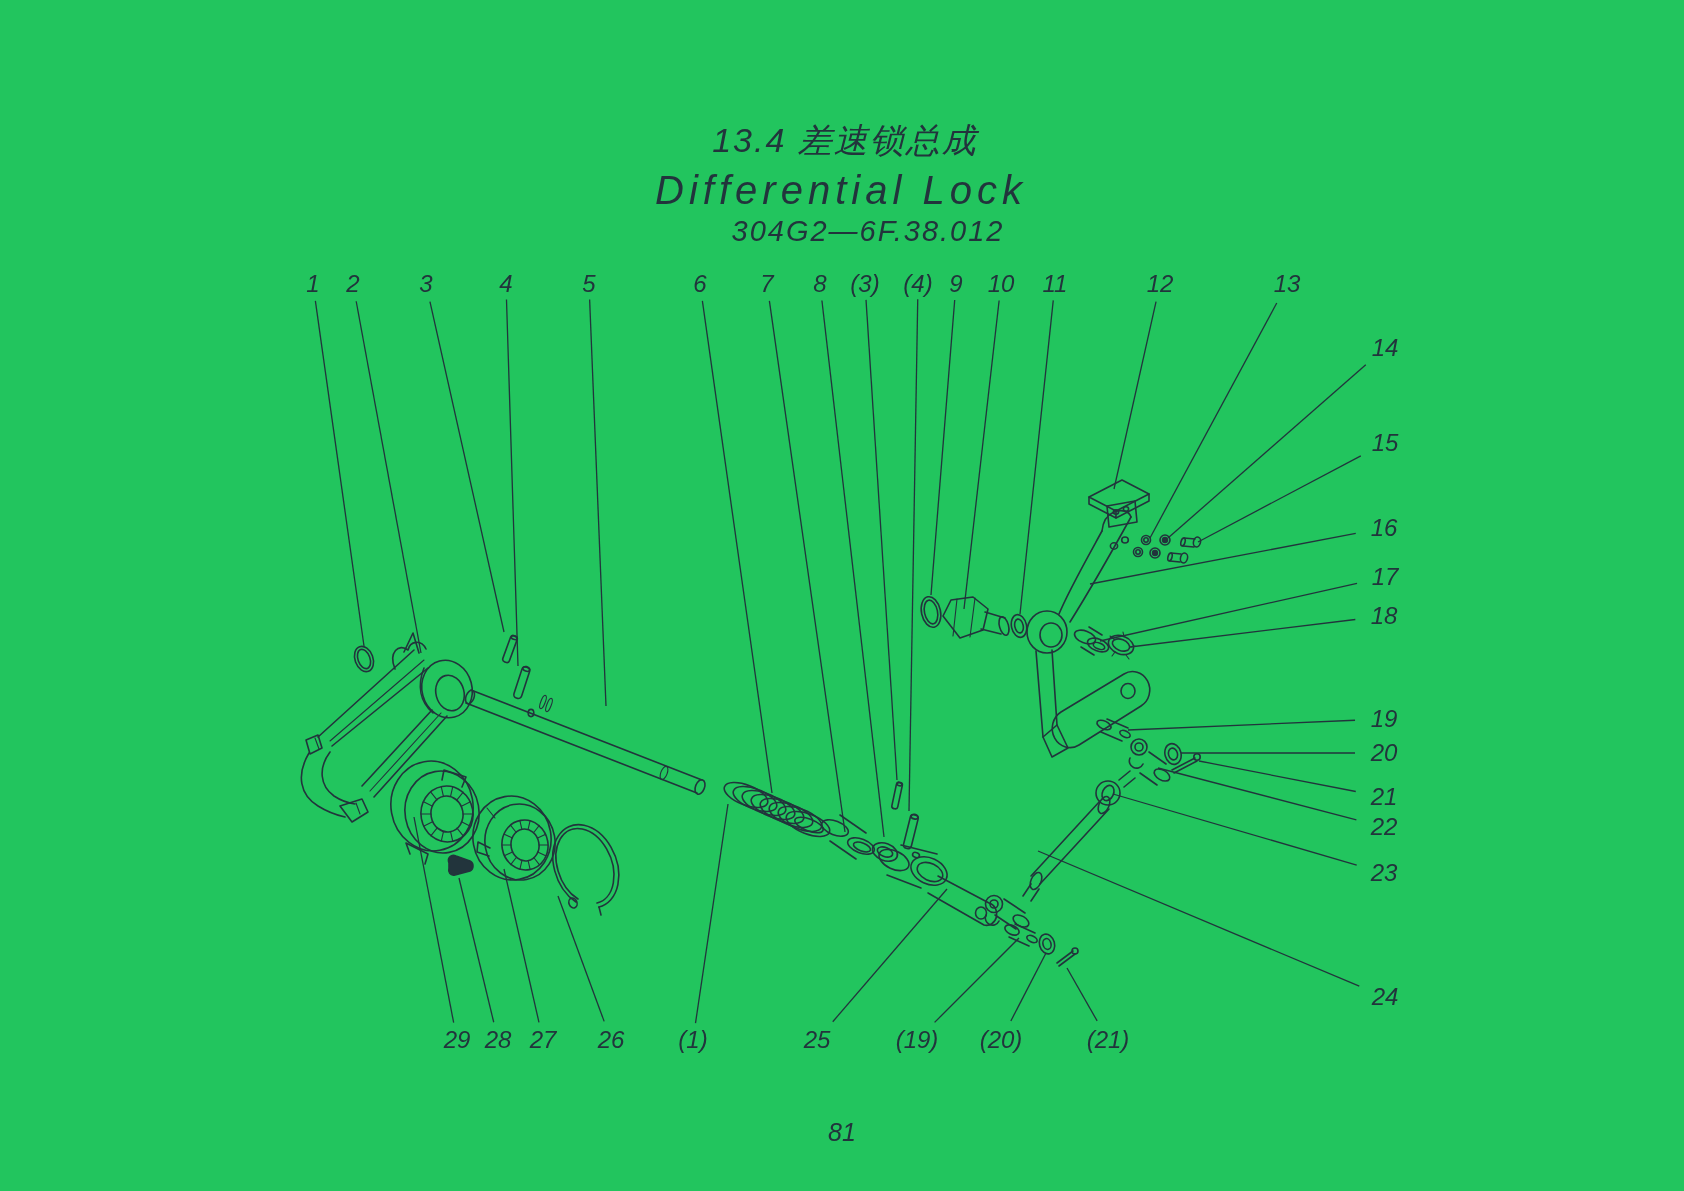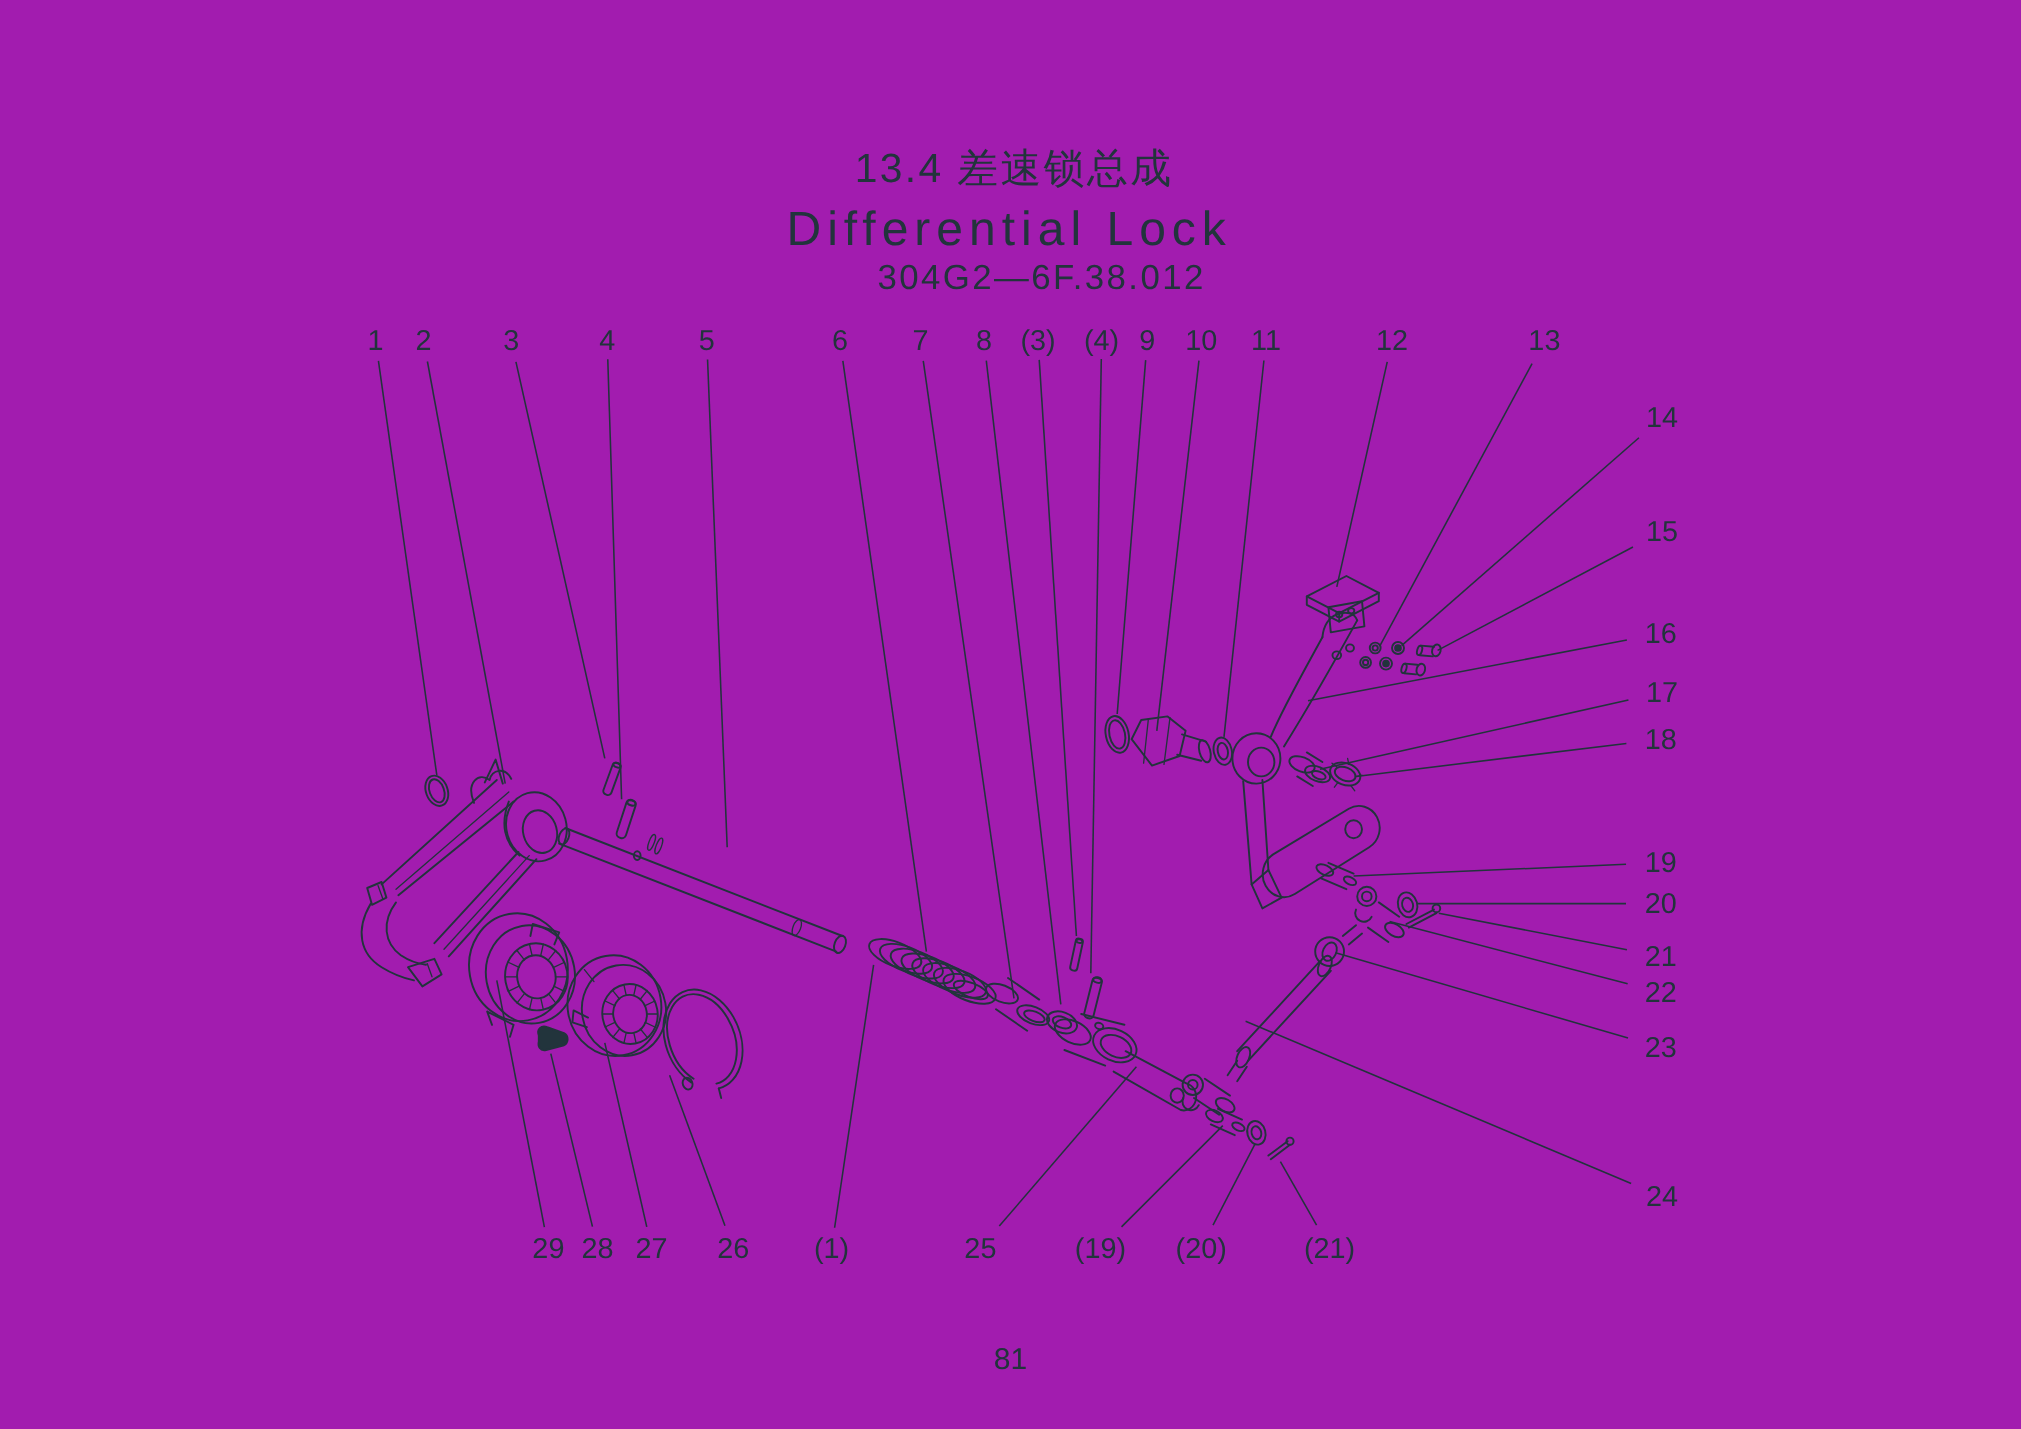--- a/index.html
+++ b/index.html
@@ -1,21 +1,22 @@
 <!DOCTYPE html>
 <html><head>
 <meta charset="utf-8">
 <style>
   html,body{margin:0;padding:0;}
   .page{
     position:relative;
     width:1684px;height:1191px;
-    background:#a21caf;
+    background:#22c55e;
     font-family:"Liberation Sans", sans-serif;
     overflow:hidden;
+    font-style:italic;
   }
   svg text{fill:#22343c;}
   .callout{
     font-size:24px;
     font-family:"Liberation Sans", sans-serif;
     text-anchor:middle;
   }
   .leader{stroke:#22343c;stroke-width:1.3;fill:none;}
   .ink{stroke:#22343c;fill:none;stroke-width:1.6;stroke-linecap:round;stroke-linejoin:round;}
   .thin{stroke-width:1.1;}

